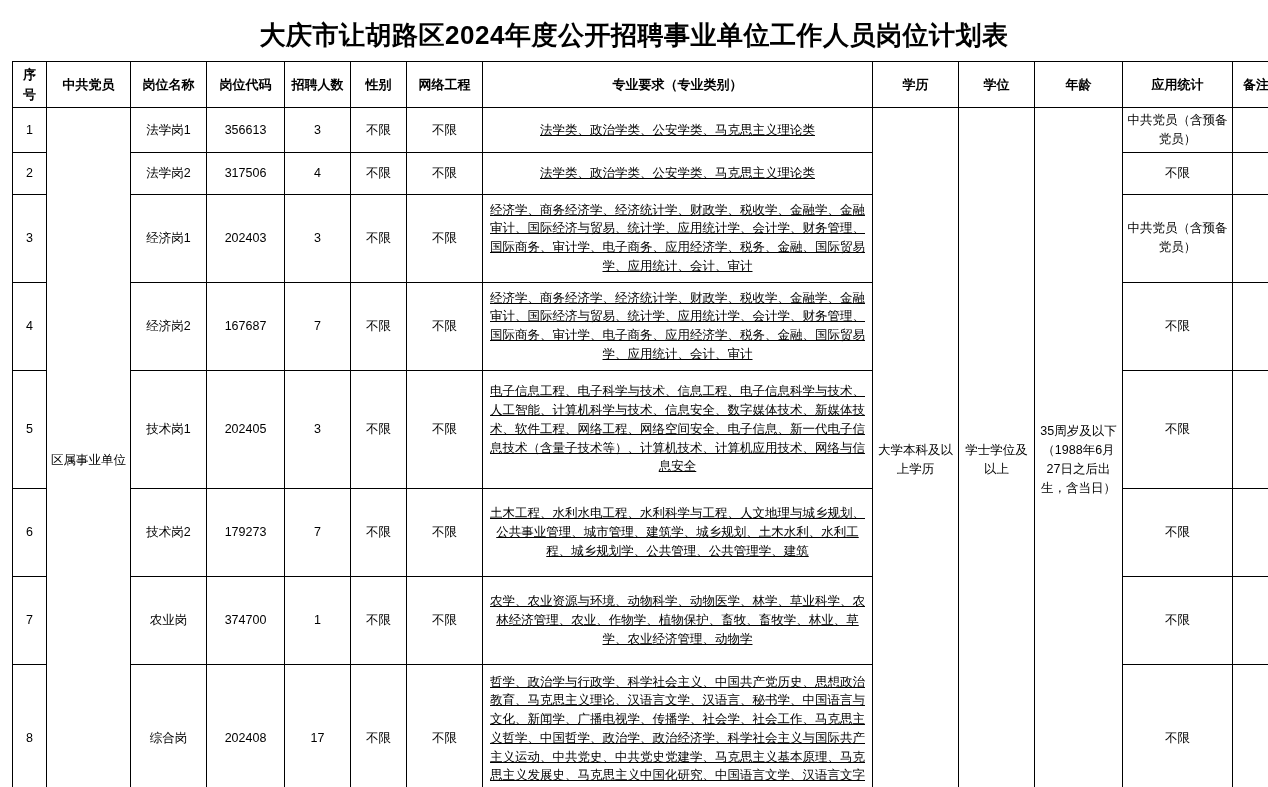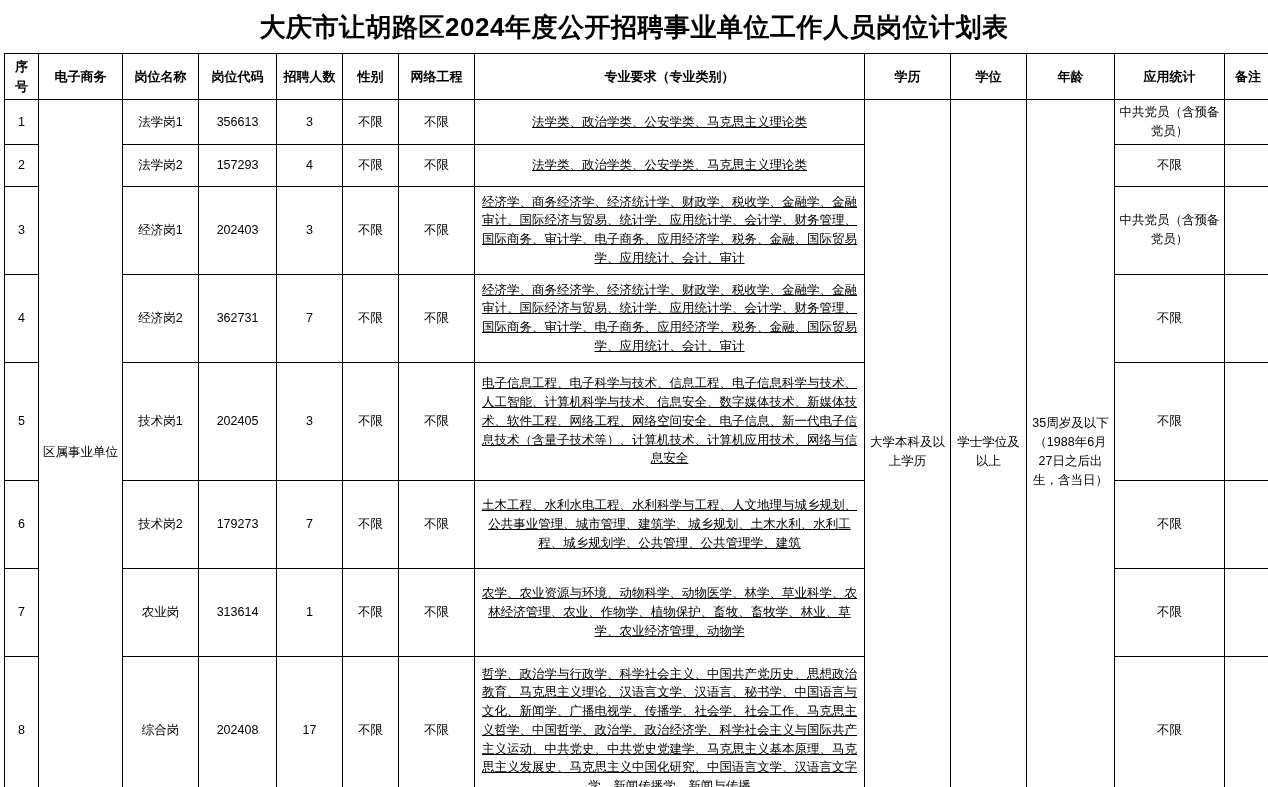--- a/index.html
+++ b/index.html
@@ -12,21 +12,21 @@
     height: 787px;
     font-family: "Liberation Sans", "DejaVu Sans", sans-serif;
     color: #000000;
     overflow: hidden;
   }
   .page {
     width: 1268px;
     height: 787px;
     position: relative;
     box-sizing: border-box;
-    padding: 4px;
+    padding: 12px;
   }
   .doc-title {
     text-align: center;
     font-size: 26px;
     font-weight: bold;
     letter-spacing: 0.5px;
     padding: 8px 0 10px 0;
     line-height: 1.2;
     font-family: "Liberation Sans", "DejaVu Sans", sans-serif;
   }
@@ -94,21 +94,21 @@
         <col class="c-major">
       <col class="c-edu">
         <col class="c-degree">
         <col class="c-age">
         <col class="c-other">
         <col class="c-remark">
     </colgroup>
     <thead>
       <tr>
         <th>序号</th>
-        <th>电子商务</th>
+        <th>中共党员</th>
         <th>岗位名称</th>
         <th>岗位代码</th>
         <th>招聘人数</th>
         <th>性别</th>
         <th>网络工程</th>
         <th>专业要求（专业类别）</th>
         <th>学历</th>
         <th>学位</th>
         <th>年龄</th>
         <th>应用统计</th>
@@ -127,21 +127,21 @@
         <td class="major" style="text-align:center;">法学类、政治学类、公安学类、马克思主义理论类</td>
         <td rowspan="8">大学本科及以上学历</td>
         <td rowspan="8">学士学位及以上</td>
         <td rowspan="8">35周岁及以下（1988年6月27日之后出生，含当日）</td>
         <td>中共党员（含预备党员）</td>
         <td></td>
       </tr>
       <tr style="height:42px;">
         <td>2</td>
         <td>法学岗2</td>
-        <td>157293</td>
+        <td>317506</td>
         <td>4</td>
         <td>不限</td>
         <td>不限</td>
         <td class="major" style="text-align:center;">法学类、政治学类、公安学类、马克思主义理论类</td>
         <td>不限</td>
         <td></td>
       </tr>
       <tr style="height:88px;">
         <td>3</td>
         <td>经济岗1</td>
@@ -149,21 +149,21 @@
         <td>3</td>
         <td>不限</td>
         <td>不限</td>
         <td class="major">经济学、商务经济学、经济统计学、财政学、税收学、金融学、金融审计、国际经济与贸易、统计学、应用统计学、会计学、财务管理、国际商务、审计学、电子商务、应用经济学、税务、金融、国际贸易学、应用统计、会计、审计</td>
         <td>中共党员（含预备党员）</td>
         <td></td>
       </tr>
       <tr style="height:88px;">
         <td>4</td>
         <td>经济岗2</td>
-        <td>362731</td>
+        <td>167687</td>
         <td>7</td>
         <td>不限</td>
         <td>不限</td>
         <td class="major">经济学、商务经济学、经济统计学、财政学、税收学、金融学、金融审计、国际经济与贸易、统计学、应用统计学、会计学、财务管理、国际商务、审计学、电子商务、应用经济学、税务、金融、国际贸易学、应用统计、会计、审计</td>
         <td>不限</td>
         <td></td>
       </tr>
       <tr style="height:118px;">
         <td>5</td>
         <td>技术岗1</td>
@@ -182,21 +182,21 @@
         <td>7</td>
         <td>不限</td>
         <td>不限</td>
         <td class="major">土木工程、水利水电工程、水利科学与工程、人文地理与城乡规划、公共事业管理、城市管理、建筑学、城乡规划、土木水利、水利工程、城乡规划学、公共管理、公共管理学、建筑</td>
         <td>不限</td>
         <td></td>
       </tr>
       <tr style="height:88px;">
         <td>7</td>
         <td>农业岗</td>
-        <td>313614</td>
+        <td>374700</td>
         <td>1</td>
         <td>不限</td>
         <td>不限</td>
         <td class="major">农学、农业资源与环境、动物科学、动物医学、林学、草业科学、农林经济管理、农业、作物学、植物保护、畜牧、畜牧学、林业、草学、农业经济管理、动物学</td>
         <td>不限</td>
         <td></td>
       </tr>
       <tr style="height:148px;">
         <td>8</td>
         <td>综合岗</td>

